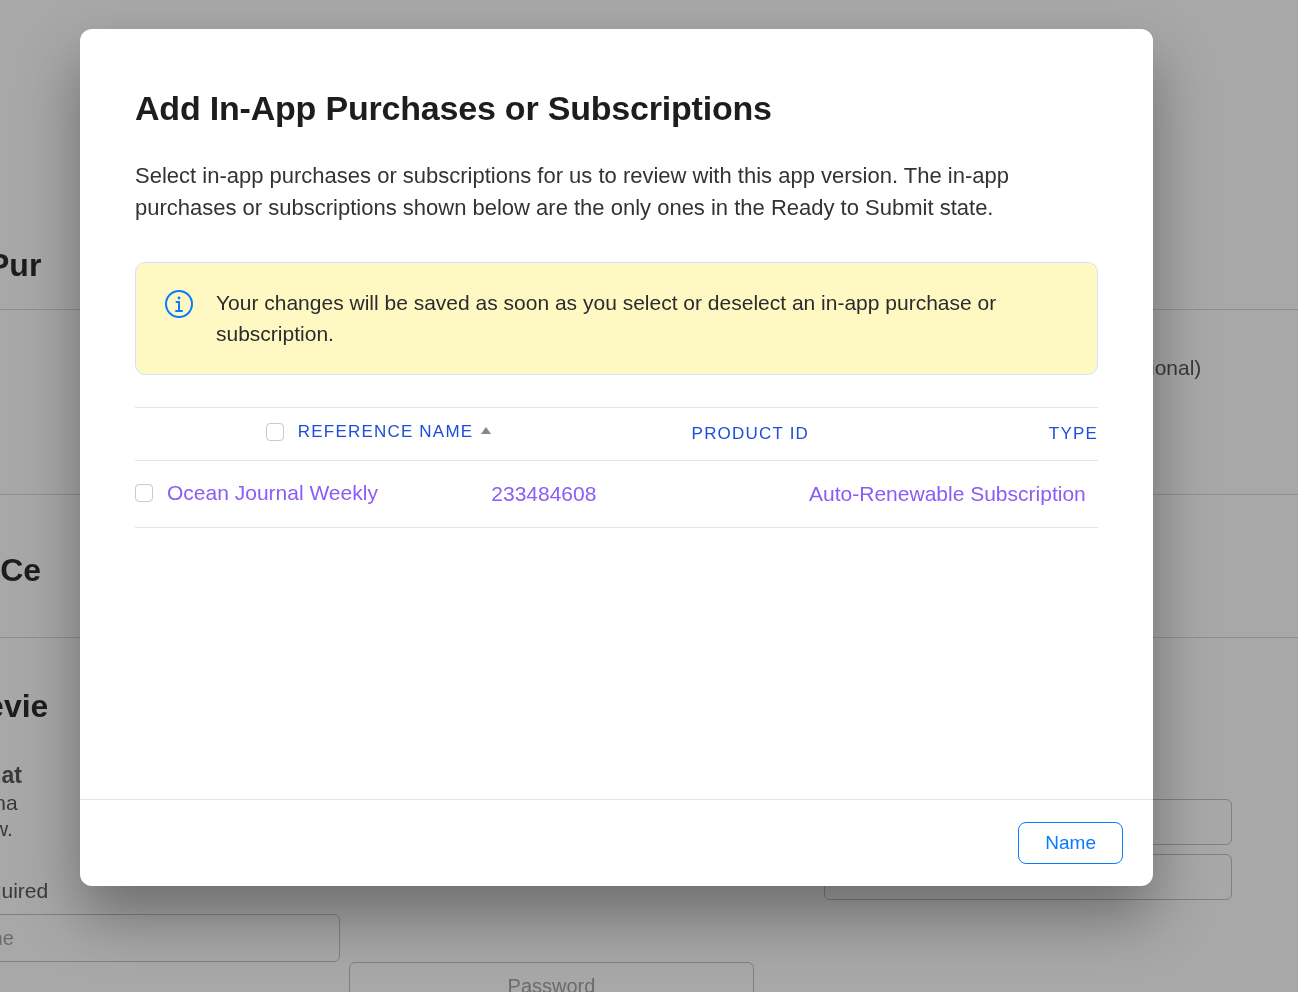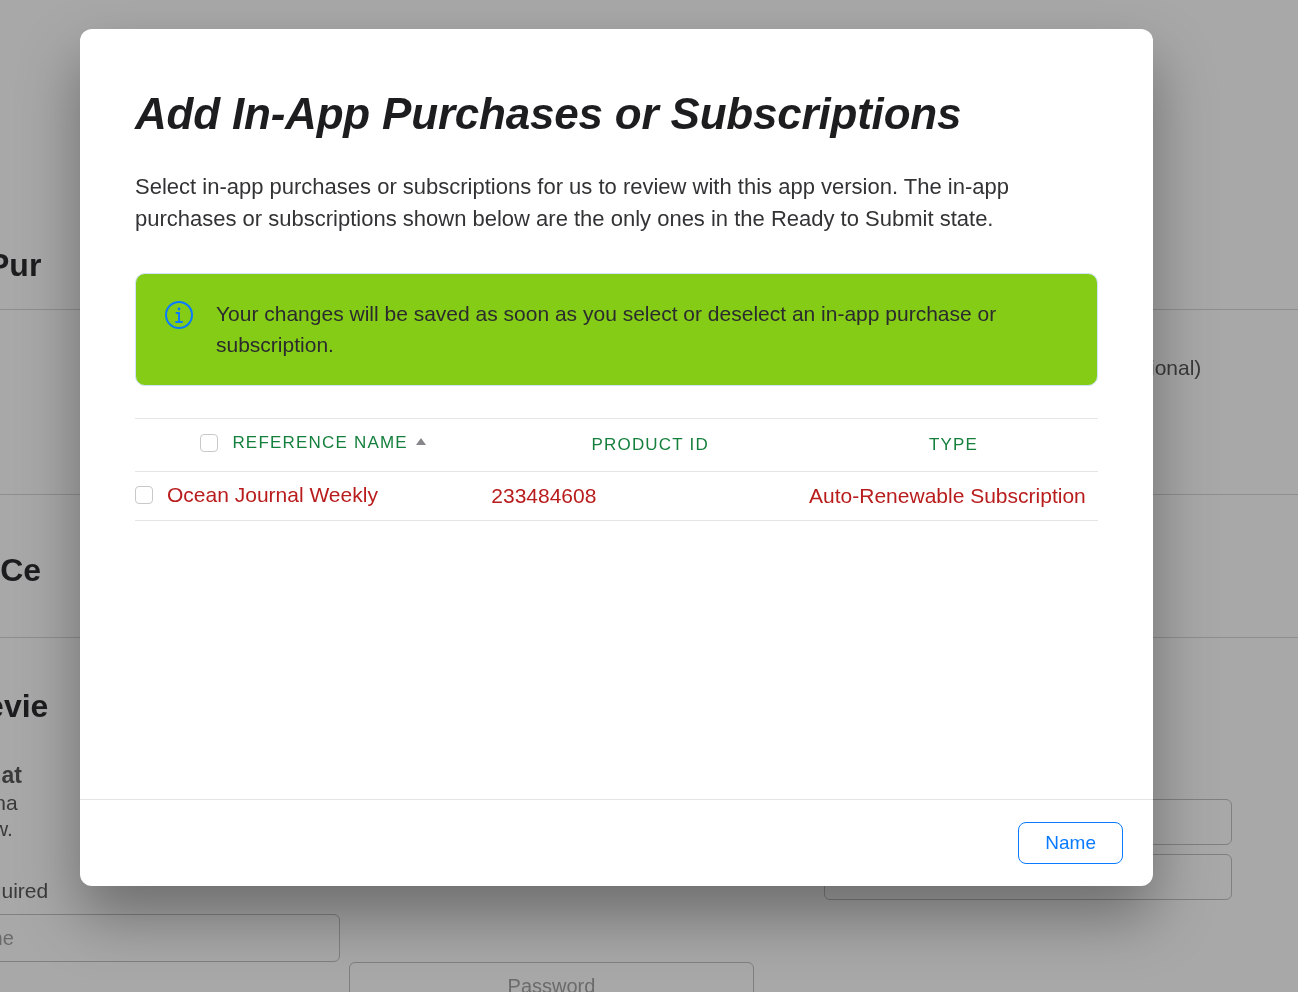--- a/index.html
+++ b/index.html
@@ -64,37 +64,36 @@
       display: flex;
       flex-direction: column;
       overflow: hidden;
     }
     .modal-body {
       padding: 60px 55px 0 55px;
       flex: 1;
       overflow: auto;
     }
     .modal-title {
-      font-size: 44px;
+      font-size: 34px;
       font-weight: 700;
       letter-spacing: -0.2px;
       margin-bottom: 32px;
-      font-style: italic;
     }
     .modal-desc {
       font-size: 22px;
       line-height: 1.45;
       color: #333336;
       margin-bottom: 38px;
       margin-top: 32px;
     }
 
     .info-banner {
       border: 1px solid #cfe4fb;
-      background: #84cc16;
+      background: #fef9c3;
       border-radius: 10px;
       padding: 24px 28px;
       display: flex;
       gap: 22px;
       align-items: flex-start;
       margin-bottom: 32px;
     }
     .info-banner-text {
       font-size: 21px;
       line-height: 1.5;
@@ -102,34 +101,34 @@
     }
     .info-icon {
       flex: 0 0 30px;
       width: 30px; height: 30px;
       margin-top: 2px;
     }
 
     
     .tbl { width: 100%; border-collapse: collapse; }
     .tbl thead th {
-      text-align: center;
+      text-align: right;
       font-size: 17px;
       font-weight: 500;
       letter-spacing: 1.2px;
-      color: #15803d;
+      color: #1d4ed8;
       padding: 14px 0 14px 0;
       border-top: 1px solid #e5e5e8;
       border-bottom: 1px solid #e5e5e8;
       text-transform: uppercase;
     }
     .tbl tbody td {
       font-size: 21px;
-      color: #b91c1c;
-      padding: 11px 0;
+      color: #8b5cf6;
+      padding: 20px 0;
       border-bottom: 1px solid #e5e5e8;
       vertical-align: middle;
     }
     .th-ref, .td-ref { width: 37%; }
     .th-pid, .td-pid { width: 33%; margin-left: 36px; }
     .th-type, .td-type { width: 30%; }
 
     .chk-wrap {
       display: inline-flex;
       align-items: center;

